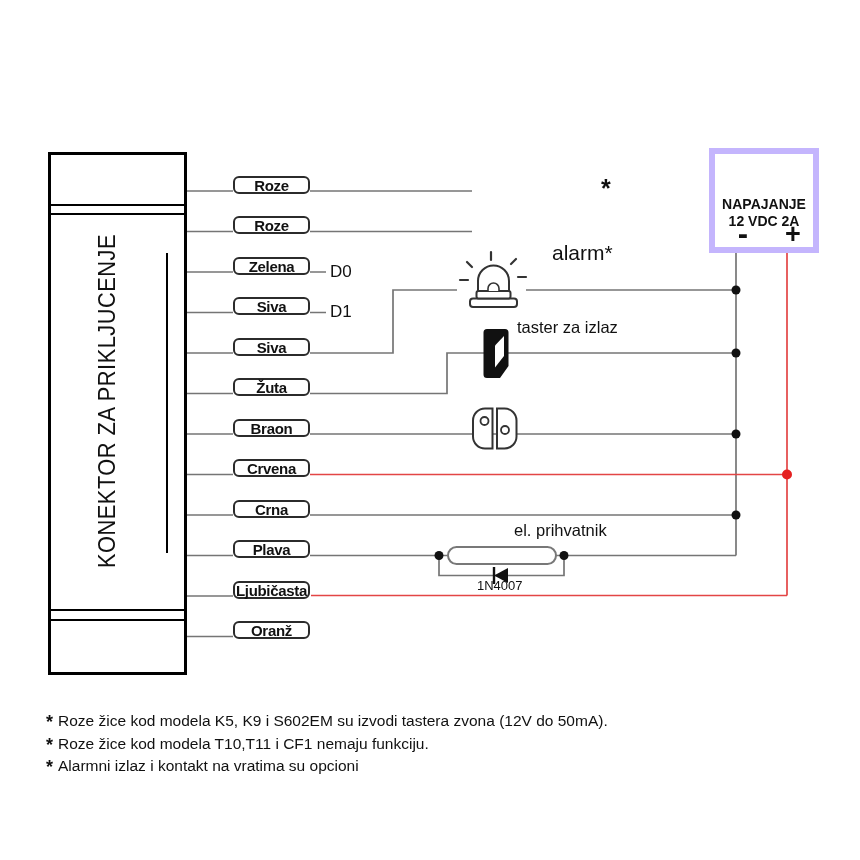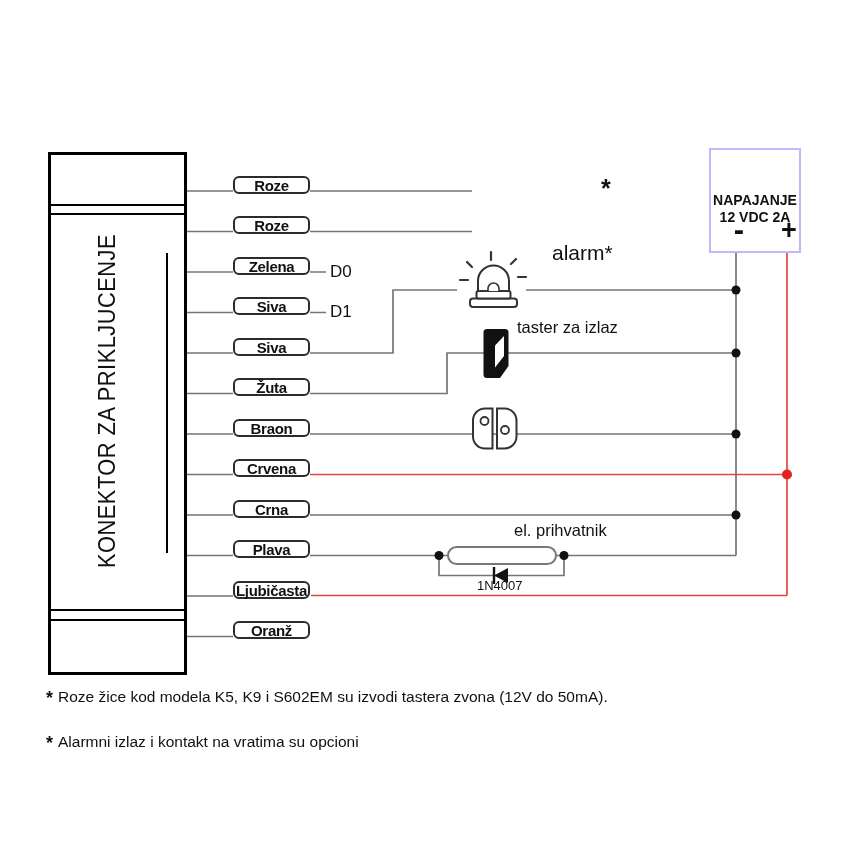--- a/index.html
+++ b/index.html
@@ -28,27 +28,27 @@
   .tag{font-size:17px;font-weight:400;}
   
   .dashed-box{left:472px;top:187px;width:127px;height:47px;border:2px dashed #1a1a1a;box-sizing:border-box;
     text-align:center;font-size:13.5px;line-height:17px;padding-top:5px;background:#fff;}
   .big-star{font-size:25px;font-weight:bold;line-height:1;}
   .note-label{font-size:16.5px;white-space:nowrap;}
   .note-label .supstar{font-size:19px;}
   .alarm-label{font-size:21px;margin-left:36px;}
   .small-label{font-size:13px;}
   
-  .power-box{left:709px;top:148px;width:92px;height:105px;border:2px solid #c4b5fd;box-sizing:border-box;background:#fff;}
+  .power-box{left:709px;top:148px;width:110px;height:105px;border:6px solid #c4b5fd;box-sizing:border-box;background:#fff;}
   .power-title{position:absolute;left:0;right:0;top:42px;text-align:center;font-size:14px;font-weight:bold;line-height:17px;}
   .term{position:absolute;font-weight:bold;line-height:1;}
   .term-minus{left:17px;top:64px;width:22px;text-align:center;font-size:31px;}
   .term-plus{left:66px;top:67px;width:24px;text-align:center;font-size:27px;}
   
-  .footnote{left:46px;font-size:15.5px;white-space:nowrap;}
+  .footnote{left:46px;font-size:15.5px;white-space:nowrap;margin-top:24px;}
   .fstar{display:inline-block;font-size:18px;transform:translateY(2px);margin-right:5px;font-weight:bold;}
 </style>
 </head>
 <body>
 
 <div id="stage">
 
   <svg id="wiring" width="860" height="860" viewBox="0 0 860 860">
 
     <g stroke="#757575" stroke-width="1.7" fill="none">
@@ -150,15 +150,16 @@
   <div class="abs power-box">
     <div class="power-title">
       <div>NAPAJANJE</div>
       <div>12 VDC 2A</div>
     </div>
     <span class="term term-minus">-</span>
     <span class="term term-plus">+</span>
   </div>
 
   <div class="abs footnote" style="top:686px"><span class="fstar">*</span><span>Roze žice kod modela K5, K9 i S602EM su izvodi tastera zvona (12V do 50mA).</span></div>
+  <div class="abs footnote" style="top:709px"><span class="fstar">*</span><span>Roze žice kod modela T10,T11 i CF1 nemaju funkciju.</span></div>
   <div class="abs footnote" style="top:731px"><span class="fstar">*</span><span>Alarmni izlaz i kontakt na vratima su opcioni</span></div>
 
 </div>
 
 </body></html>

